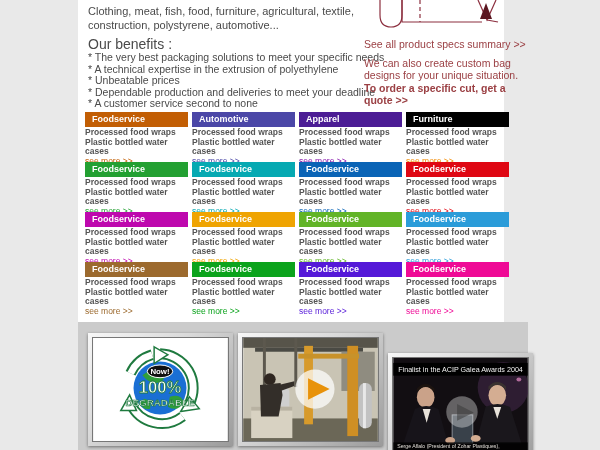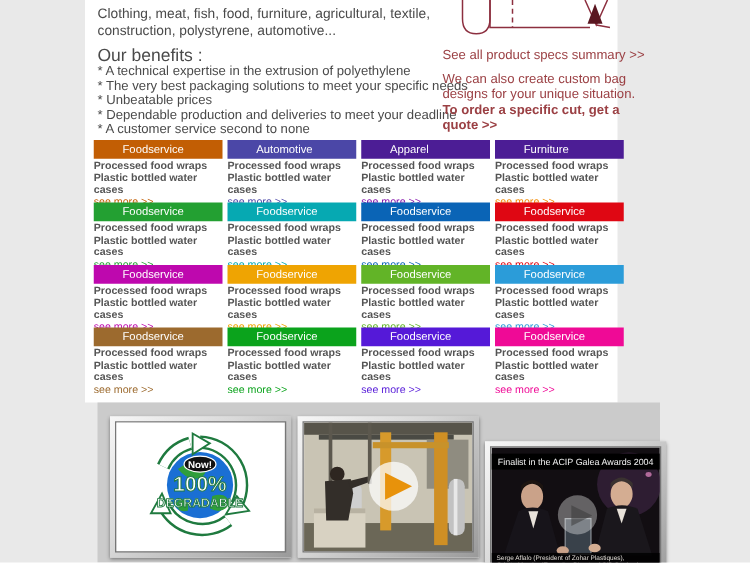--- a/index.html
+++ b/index.html
@@ -1,39 +1,39 @@
 <!DOCTYPE html>
 <html><head>
 <meta charset="utf-8">
 <style>
   * { margin:0; padding:0; box-sizing:border-box; }
   html,body { width:600px; height:450px; overflow:hidden;
     font-family:"Liberation Sans", sans-serif; }
   body { background:#e9e9e9; position:relative; }
 
-  .content { position:absolute; left:68px; top:0; width:426px; height:322px; background:#ffffff; }
+  .content { position:absolute; left:78px; top:0; width:426px; height:322px; background:#ffffff; }
 
   .intro { position:absolute; left:10px; top:4px; width:300px;
     font-size:11px; line-height:14px; color:#4a4a4a; }
   .benefits-title { position:absolute; left:10px; top:36px; font-size:14px; color:#4a4a4a; }
   .benefits { position:absolute; left:10px; top:52px; list-style:none;
     font-size:10.5px; line-height:11.5px; color:#4a4a4a; }
 
   .aside { position:absolute; left:286px; top:0; width:164px; }
   .aside a { display:block; text-decoration:none; cursor:pointer; }
   .specs-link { position:absolute; top:38px; left:0; font-size:10.5px; color:#9b4044; }
   .custom-text { position:absolute; top:57px; left:0; width:160px; font-size:10.5px; line-height:12px; color:#9b4044; }
   .quote-link { position:absolute; top:82px; left:0; font-size:10.5px; color:#9b4044;font-weight:bold; }
   .bag-diagram { position:absolute; left:292px; top:0; }
 
   .grid { position:absolute; left:7px; top:112px;
     display:grid; grid-template-columns:repeat(4,103px); column-gap:4px; row-gap:4px; }
   .card { width:103px; height:46px; }
-  .card-head { height:15px; line-height:15px; padding-left:23px;
-    font-size:9px; font-weight:normal; color:#ffffff; }
+  .card-head { height:15px; line-height:15px; padding-left:7px;
+    font-size:9px; font-weight:bold; color:#ffffff; }
   .card-line { font-size:8.5px; line-height:9px; color:#555555; padding-top:1px;font-weight:bold; }
   .card-line:first-of-type { padding-top:3px; }
   .card-more { display:block; font-size:8.5px; line-height:9px; padding-top:1px;
     text-decoration:none; cursor:pointer; }
 
   .band { position:absolute; left:78px; top:322px; width:450px; height:128px; background:#cbcbcb; }
   .media-frame { position:absolute; top:11px; padding:4px;
     background:linear-gradient(135deg,#f7f7f7 0%,#d9d9d9 40%,#9a9a9a 100%);
     box-shadow:0 1px 3px rgba(0,0,0,.45); }
   .media-inner { display:block; border:1px solid #777777; }
@@ -42,22 +42,22 @@
   .frame-3 { left:310px; cursor:pointer;margin-top:20px; }
 </style>
 </head>
 <body>
 
 <div class="content">
 
   <p class="intro">Clothing, meat, fish, food, furniture, agricultural, textile, construction, polystyrene, automotive...</p>
   <p class="benefits-title">Our benefits :</p>
   <ul class="benefits">
+    <li>* The very best packaging solutions to meet your specific needs</li>
     <li>* A technical expertise in the extrusion of polyethylene</li>
-    <li>* The very best packaging solutions to meet your specific needs</li>
     <li>* Unbeatable prices</li>
     <li>* Dependable production and deliveries to meet your deadline</li>
     <li>* A customer service second to none</li>
   </ul>
 
   <svg class="bag-diagram" width="135" height="30" viewBox="0 0 135 30">
     <g fill="#ffffff" stroke="#8c2f3f" stroke-width="1.2">
       <path d="M10,0 L10,15 Q10,27 21,27 Q32,27 32,15 L32,0"></path>
       <path d="M32,0 L32,22 L112,22" fill="none"></path>
       <path d="M108,0 L117,20 L126,0" fill="none"></path>
@@ -86,21 +86,21 @@
         <div class="card-line">Plastic bottled water cases</div>
         <a class="card-more" style="color: rgb(75, 71, 167);">see more &gt;&gt;</a>
       </div>
       <div class="card">
         <div class="card-head" style="background-color: #4c1d95;">Apparel</div>
         <div class="card-line">Processed food wraps</div>
         <div class="card-line">Plastic bottled water cases</div>
         <a class="card-more" style="color: rgb(133, 19, 171);">see more &gt;&gt;</a>
       </div>
       <div class="card">
-        <div class="card-head" style="background-color: #4c1d95;">Furniture</div>
+        <div class="card-head" style="background-color: #000000;">Furniture</div>
         <div class="card-line">Processed food wraps</div>
         <div class="card-line">Plastic bottled water cases</div>
         <a class="card-more" style="color: rgb(242, 140, 6);">see more &gt;&gt;</a>
       </div>
       <div class="card">
         <div class="card-head" style="background-color: rgb(35, 160, 50);">Foodservice</div>
         <div class="card-line">Processed food wraps</div>
         <div class="card-line">Plastic bottled water cases</div>
         <a class="card-more" style="color: rgb(35, 160, 50);">see more &gt;&gt;</a>
       </div>

